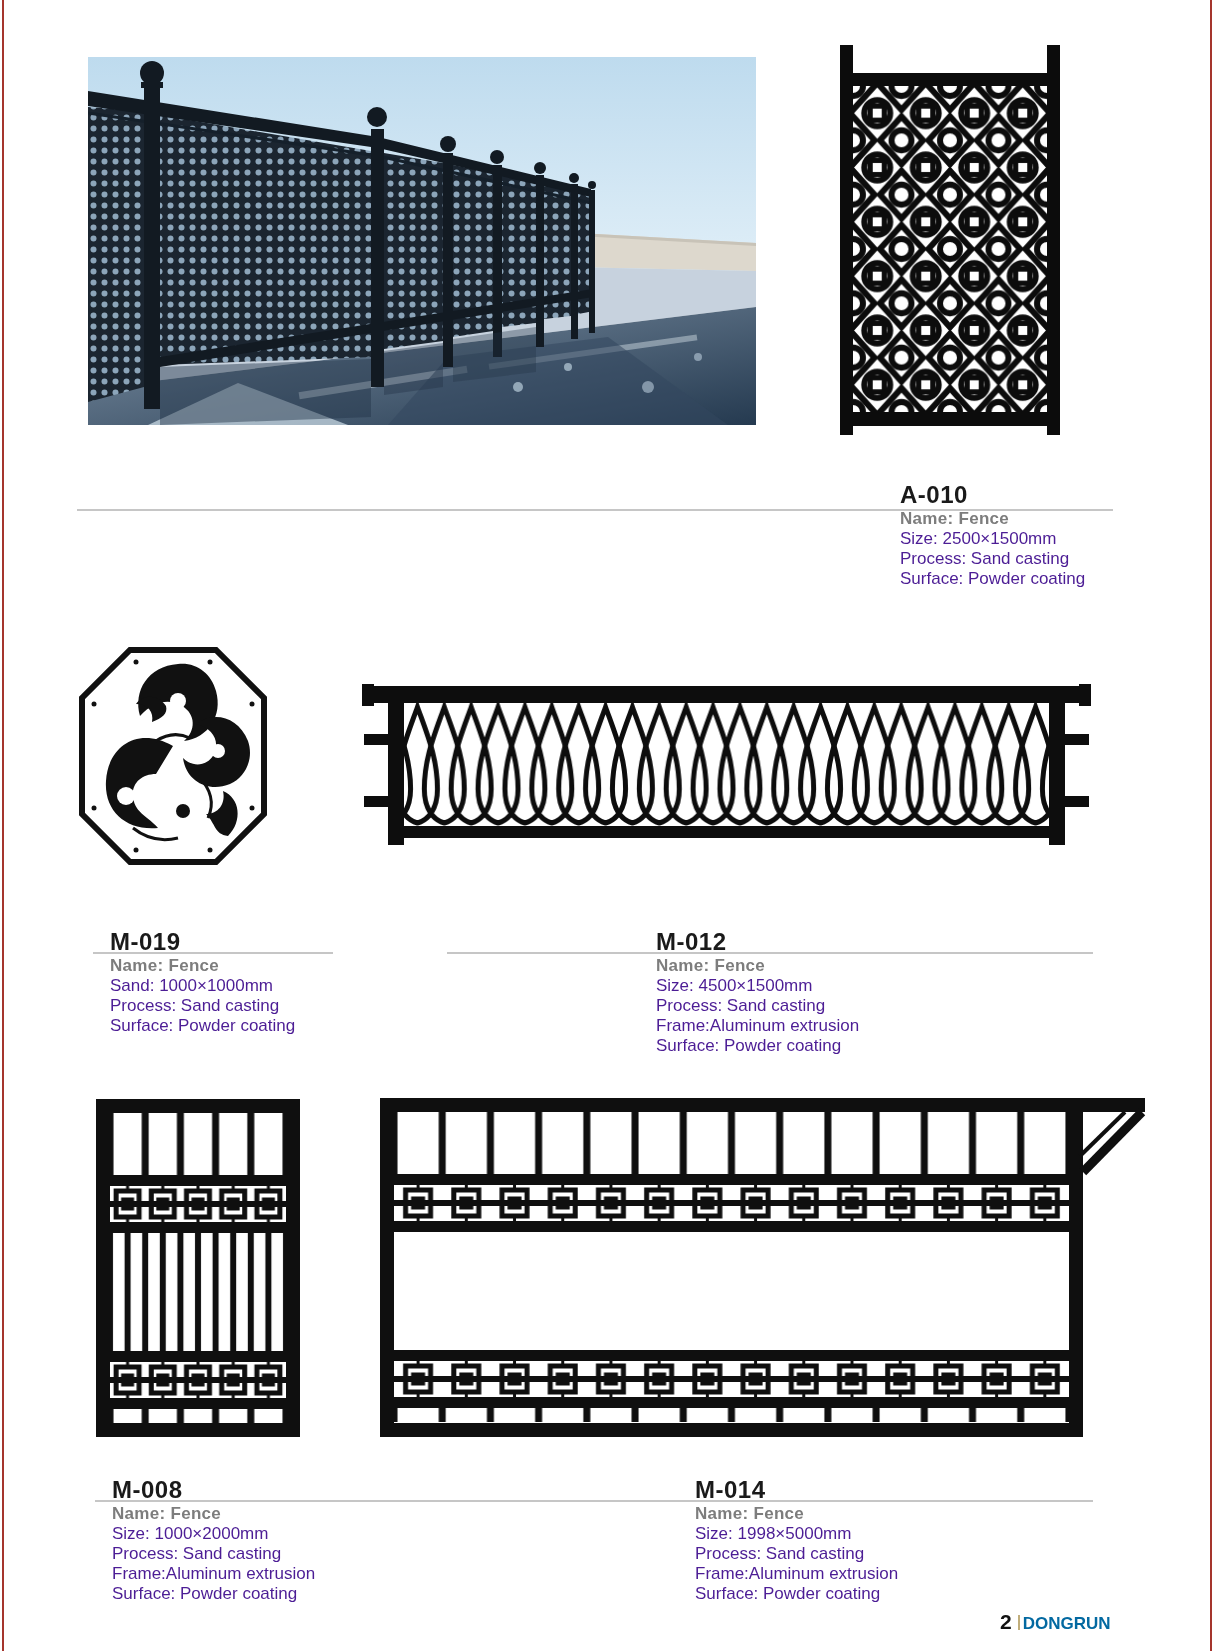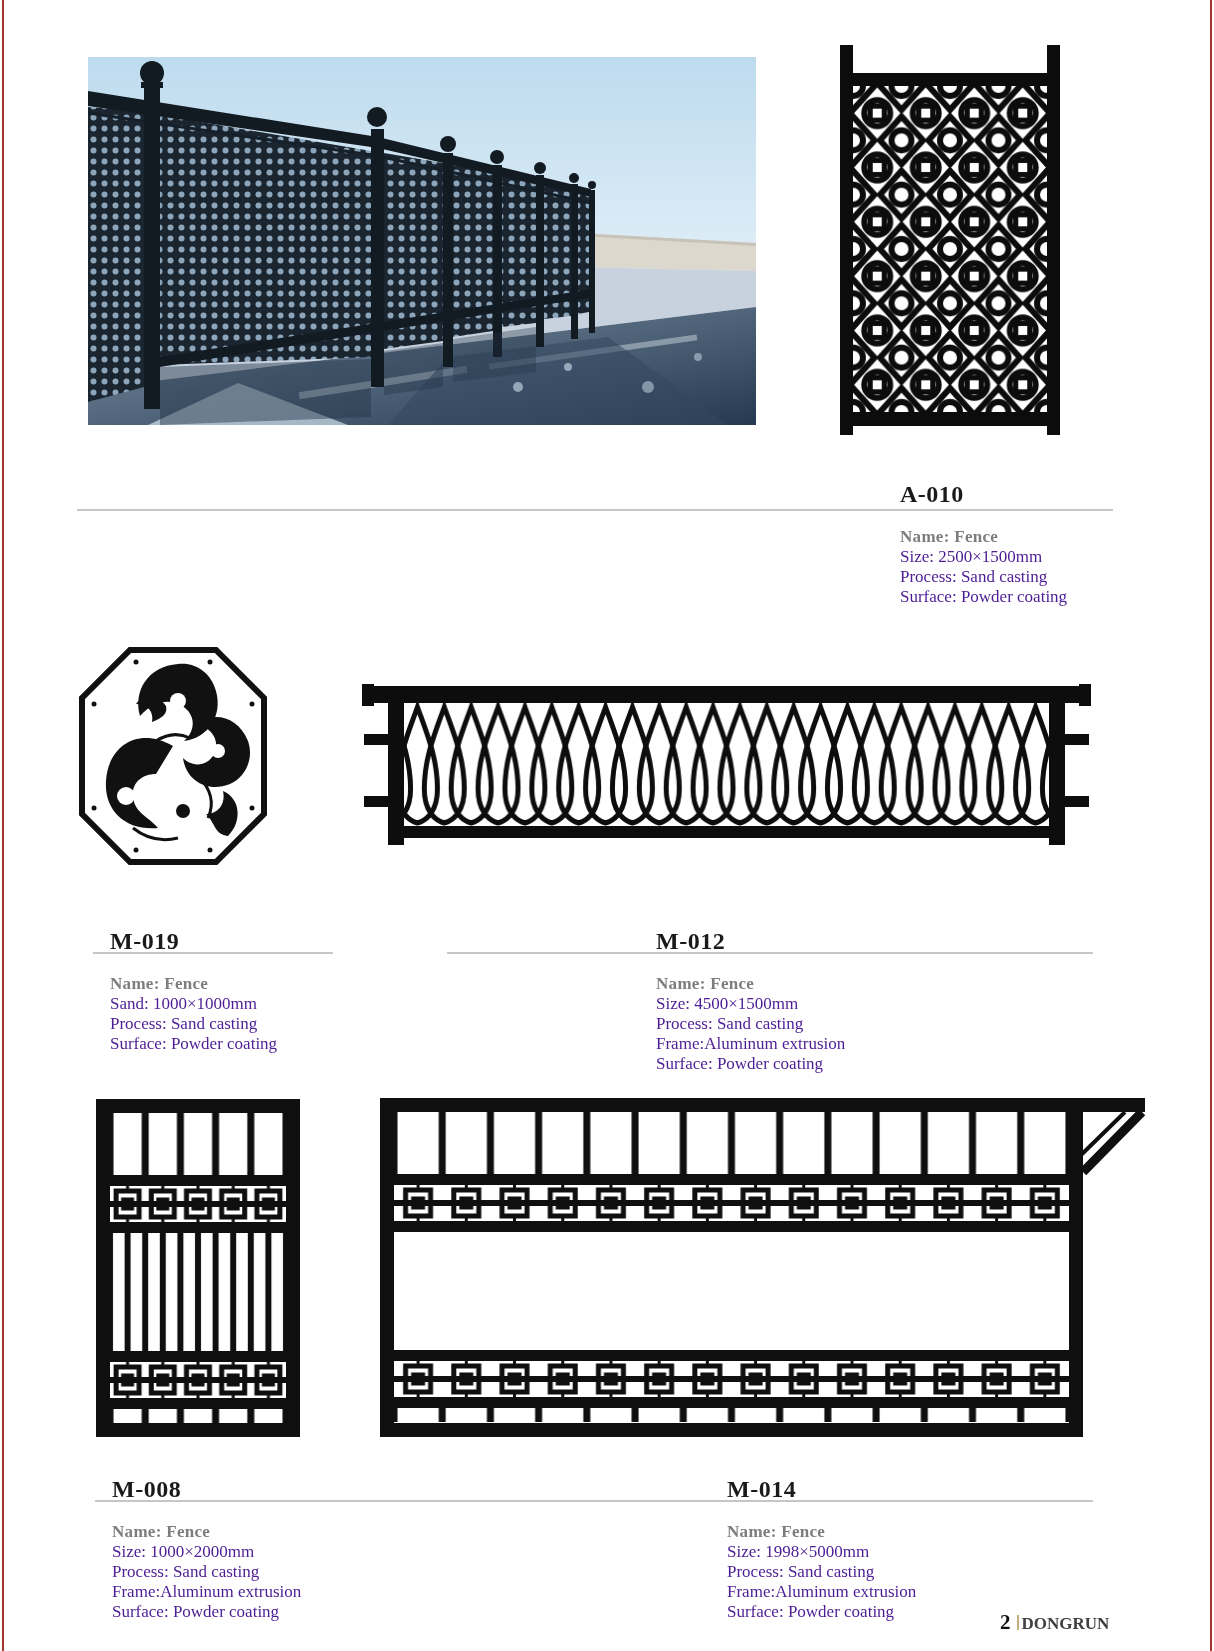--- a/index.html
+++ b/index.html
@@ -1,30 +1,30 @@
 <!DOCTYPE html>
 <html><head>
 <meta charset="utf-8">
 <style>
   html,body{margin:0;padding:0;background:#ffffff;}
   #page{position:relative;width:1214px;height:1651px;background:#fff;overflow:hidden;
-        font-family:Liberation Serif, serif;}
+        font-family:Liberation Sans, sans-serif;}
   .edge-line{position:absolute;top:0;width:2px;height:1651px;background:#a5352d;}
   .fig{position:absolute;}
   .fig svg{display:block;width:100%;height:100%;}
   .rule{position:absolute;height:2px;background:#c6c6c6;}
   .prod-block{position:absolute;}
   .prod-code{font-size:24px;font-weight:bold;color:#1a1a1a;letter-spacing:0.5px;height:26px;}
-  .prod-lines{margin-top:20px;}
+  .prod-lines{margin-top:2px;}
   .prod-line{font-size:17px;line-height:20px;color:#4c1d95;white-space:nowrap;}
   .prod-name{font-weight:bold;color:#7d7d7d;letter-spacing:0.3px;}
   .footer{position:absolute;left:1000px;top:1610px;display:flex;align-items:baseline;}
   .page-num{font-size:21px;font-weight:bold;color:#111;}
   .footer-div{width:2px;height:15px;background:#c1ae7b;margin:0 3px 0 6px;align-self:center;}
-  .brand{font-size:17px;font-weight:bold;color:#404040;letter-spacing:0px;}
+  .brand{font-size:17px;font-weight:bold;color:#0369a1;letter-spacing:0px;}
 </style>
 </head>
 <body>
 
 <div id="page">
 
   <div class="edge-line" style="left:2px"></div>
   <div class="edge-line" style="left:1210px"></div>
 
   <div class="fig" style="left:88px;top:57px;width:668px;height:368px">
@@ -294,21 +294,21 @@
     <div class="prod-code">M-008</div>
     <div class="prod-lines">
       <div class="prod-line prod-name">Name: Fence</div>
       <div class="prod-line">Size: 1000×2000mm</div>
       <div class="prod-line">Process: Sand casting</div>
       <div class="prod-line">Frame:Aluminum extrusion</div>
       <div class="prod-line">Surface: Powder coating</div>
     </div>
   </div>
 
-  <div class="prod-block" style="left:727px;top:1476px">
+  <div class="prod-block" style="left:695px;top:1476px">
     <div class="prod-code">M-014</div>
     <div class="prod-lines">
       <div class="prod-line prod-name">Name: Fence</div>
       <div class="prod-line">Size: 1998×5000mm</div>
       <div class="prod-line">Process: Sand casting</div>
       <div class="prod-line">Frame:Aluminum extrusion</div>
       <div class="prod-line">Surface: Powder coating</div>
     </div>
   </div>
 

